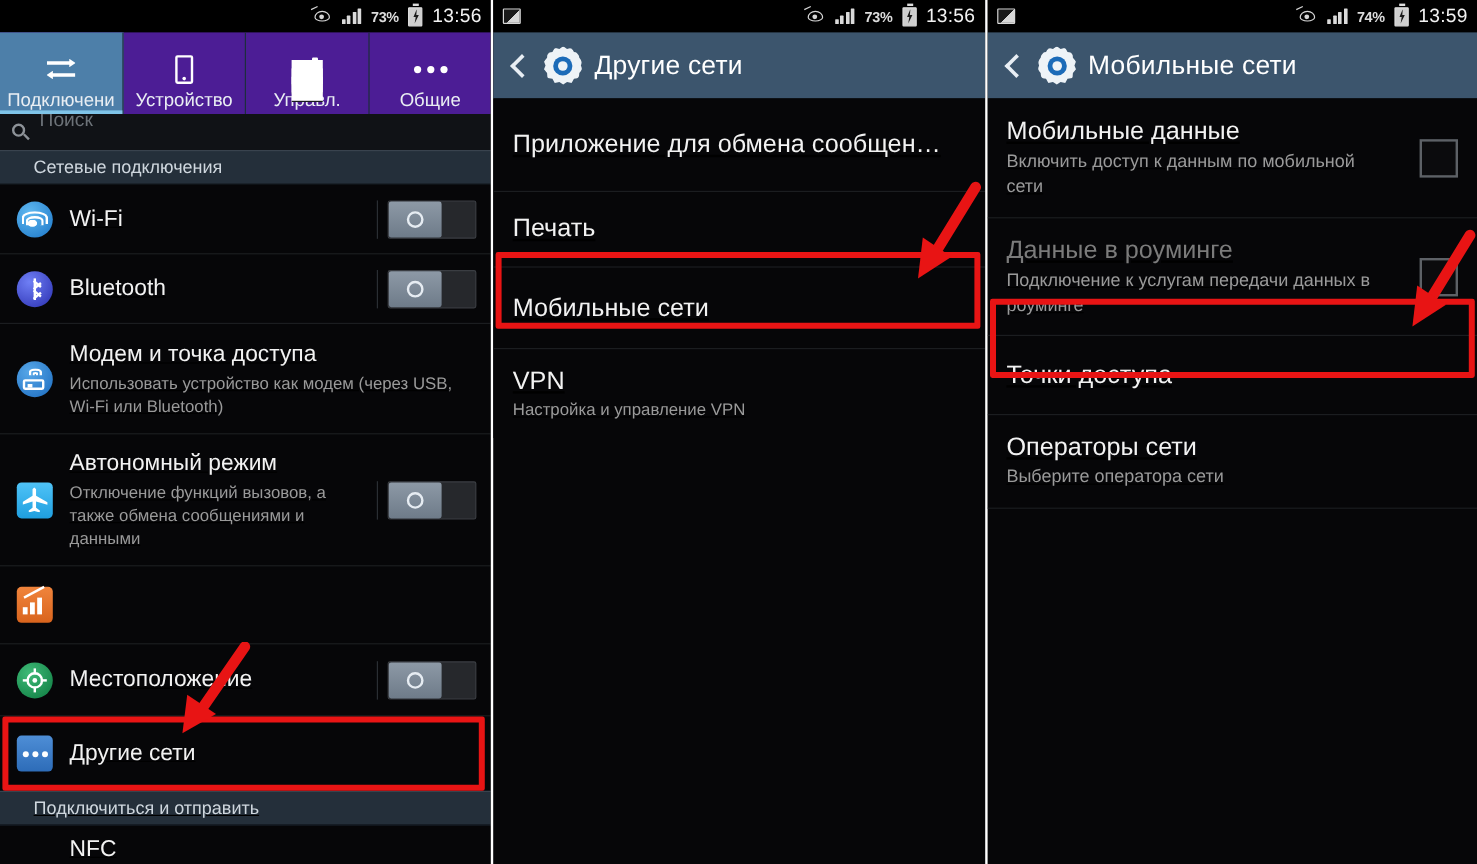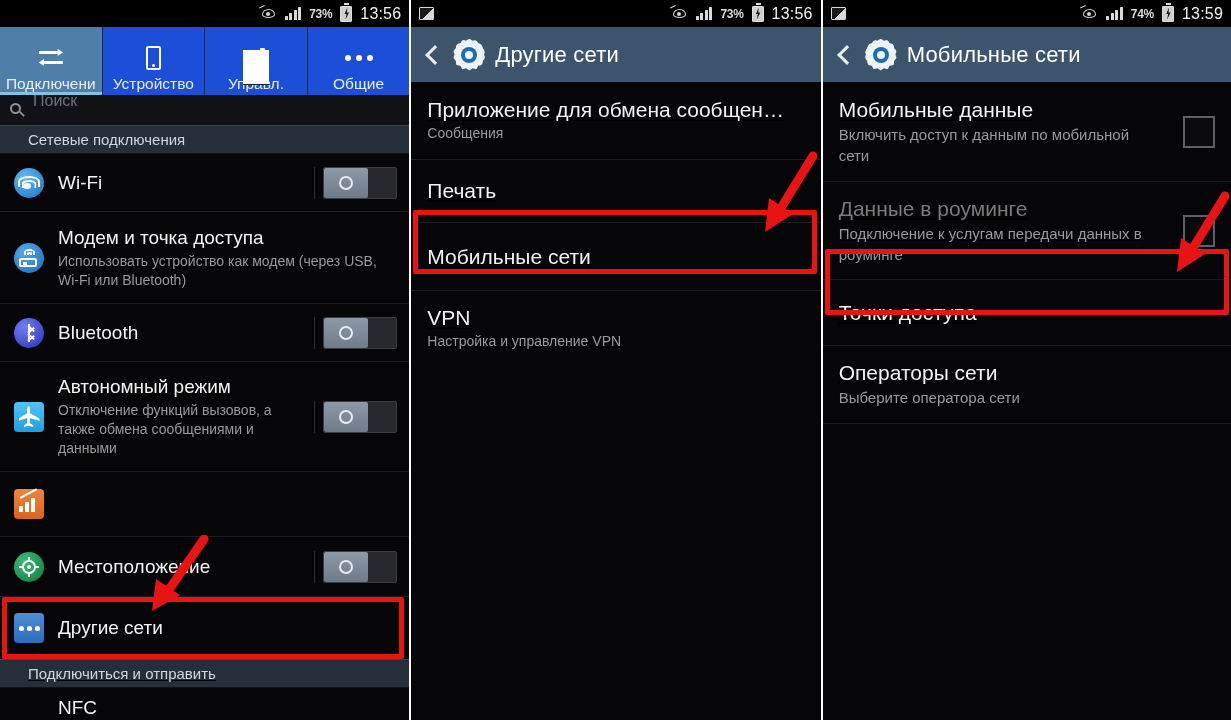--- a/index.html
+++ b/index.html
@@ -46,21 +46,21 @@
   .ico-sig i:nth-child(4){height:13px}
   .ico-batt{position:relative;width:12px;height:16px;border:1.6px solid #dcdcdc;border-radius:1px;box-sizing:border-box;background:#cfcfcf;}
   .ico-batt:before{content:"";position:absolute;top:-4px;left:3px;width:5px;height:2.5px;background:#dcdcdc;}
   .ico-batt .bolt{
     position:absolute;left:2px;top:1px;width:7px;height:12px;
     background:#1b1b1b;
     clip-path:polygon(58% 0%,18% 55%,45% 55%,32% 100%,82% 42%,52% 42%);
   }
 
   
-  .tabbar{display:flex;height:68px;background:#1d4ed8;}
+  .tabbar{display:flex;height:68px;background:#4c1d95;}
   .tab{
     flex:1;display:flex;flex-direction:column;align-items:center;justify-content:flex-end;
     padding-bottom:3px;box-sizing:border-box;position:relative;
     border-right:1px solid #1d2d3d;color:#e9eef3;
   }
   .tab:last-child{border-right:none;}
   .tab.active{background:#4d7fa9;}
   .tab.active:after{content:"";position:absolute;left:0;right:0;bottom:0;height:3px;background:#7fc4e8;}
   .tab .tlabel{font-size:15.5px;line-height:17px;white-space:nowrap;overflow:hidden;text-overflow:clip;max-width:100%;}
   .tab .ticon{height:30px;display:flex;align-items:center;justify-content:center;margin-bottom:2px;}
@@ -313,55 +313,55 @@
         <div class="txt">
             <div class="title">Wi-Fi</div>
           </div>
         <div class="ctl withbar">
           <div class="toggle">
               <div class="thumb"></div>
             </div>
         </div>
       </div>
 
-      <div class="row" style="height:92px">
-        <div class="ic">
-          <span class="ic-circle" style="background:radial-gradient(circle at 35% 30%,#57a7e8,#1b6bbf)">
-            <span class="teth-glyph">
-                <span class="arc"></span>
-                <span class="arc2"></span>
-                <span class="box"></span>
-              </span>
-          </span>
-        </div>
-        <div class="txt">
-          <div class="title">Модем и точка доступа</div>
-          <div class="sub">Использовать устройство как модем (через USB, Wi-Fi или Bluetooth)</div>
-        </div>
-      </div>
-
       <div class="row" style="height:58px">
         <div class="ic">
           <span class="ic-circle" style="background:radial-gradient(circle at 35% 30%,#6f7ff5,#2a2fb0)">
             <span class="bt-glyph2">
                 <i class="v"></i>
                 <i class="u1"></i>
                 <i class="u2"></i>
                 <i class="u3"></i>
                 <i class="u4"></i>
               </span>
           </span>
         </div>
         <div class="txt">
             <div class="title">Bluetooth</div>
           </div>
         <div class="ctl withbar">
           <div class="toggle">
               <div class="thumb"></div>
             </div>
+        </div>
+      </div>
+
+      <div class="row" style="height:92px">
+        <div class="ic">
+          <span class="ic-circle" style="background:radial-gradient(circle at 35% 30%,#57a7e8,#1b6bbf)">
+            <span class="teth-glyph">
+                <span class="arc"></span>
+                <span class="arc2"></span>
+                <span class="box"></span>
+              </span>
+          </span>
+        </div>
+        <div class="txt">
+          <div class="title">Модем и точка доступа</div>
+          <div class="sub">Использовать устройство как модем (через USB, Wi-Fi или Bluetooth)</div>
         </div>
       </div>
 
       <div class="row" style="height:110px">
         <div class="ic">
           <span class="ic-square" style="background:linear-gradient(#4fc3f7,#1f9fe0)">
               <span class="plane-glyph"></span>
             </span>
         </div>
         <div class="txt">
@@ -477,21 +477,20 @@
           <span class="inner"></span>
           <span class="dot"></span>
         </span>
       <span class="hdr-title">Другие сети</span>
     </div>
 
     <div class="list">
       <div class="row" style="height:78px">
         <div class="txt">
           <div class="title">Приложение для обмена сообщен…</div>
-          <div class="sub">Сообщения</div>
         </div>
       </div>
       <div class="row" style="height:63px">
         <div class="txt">
             <div class="title">Печать</div>
           </div>
       </div>
       <div class="row" style="height:68px">
         <div class="txt">
             <div class="title">Мобильные сети</div>

